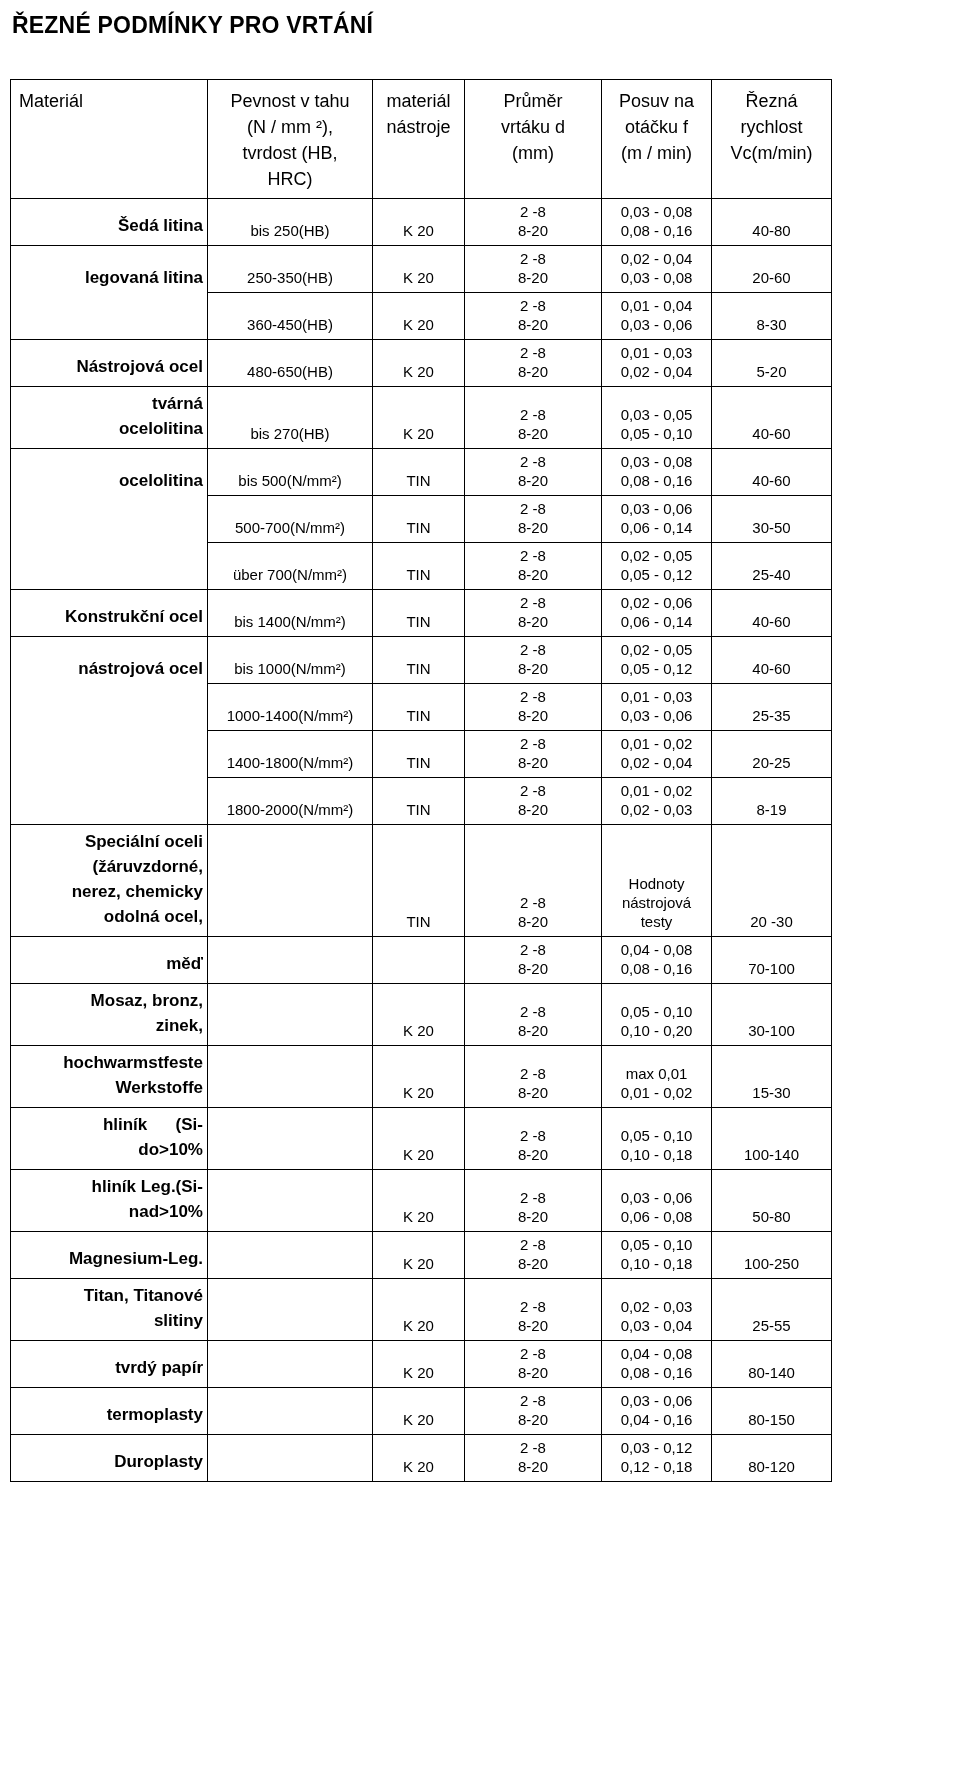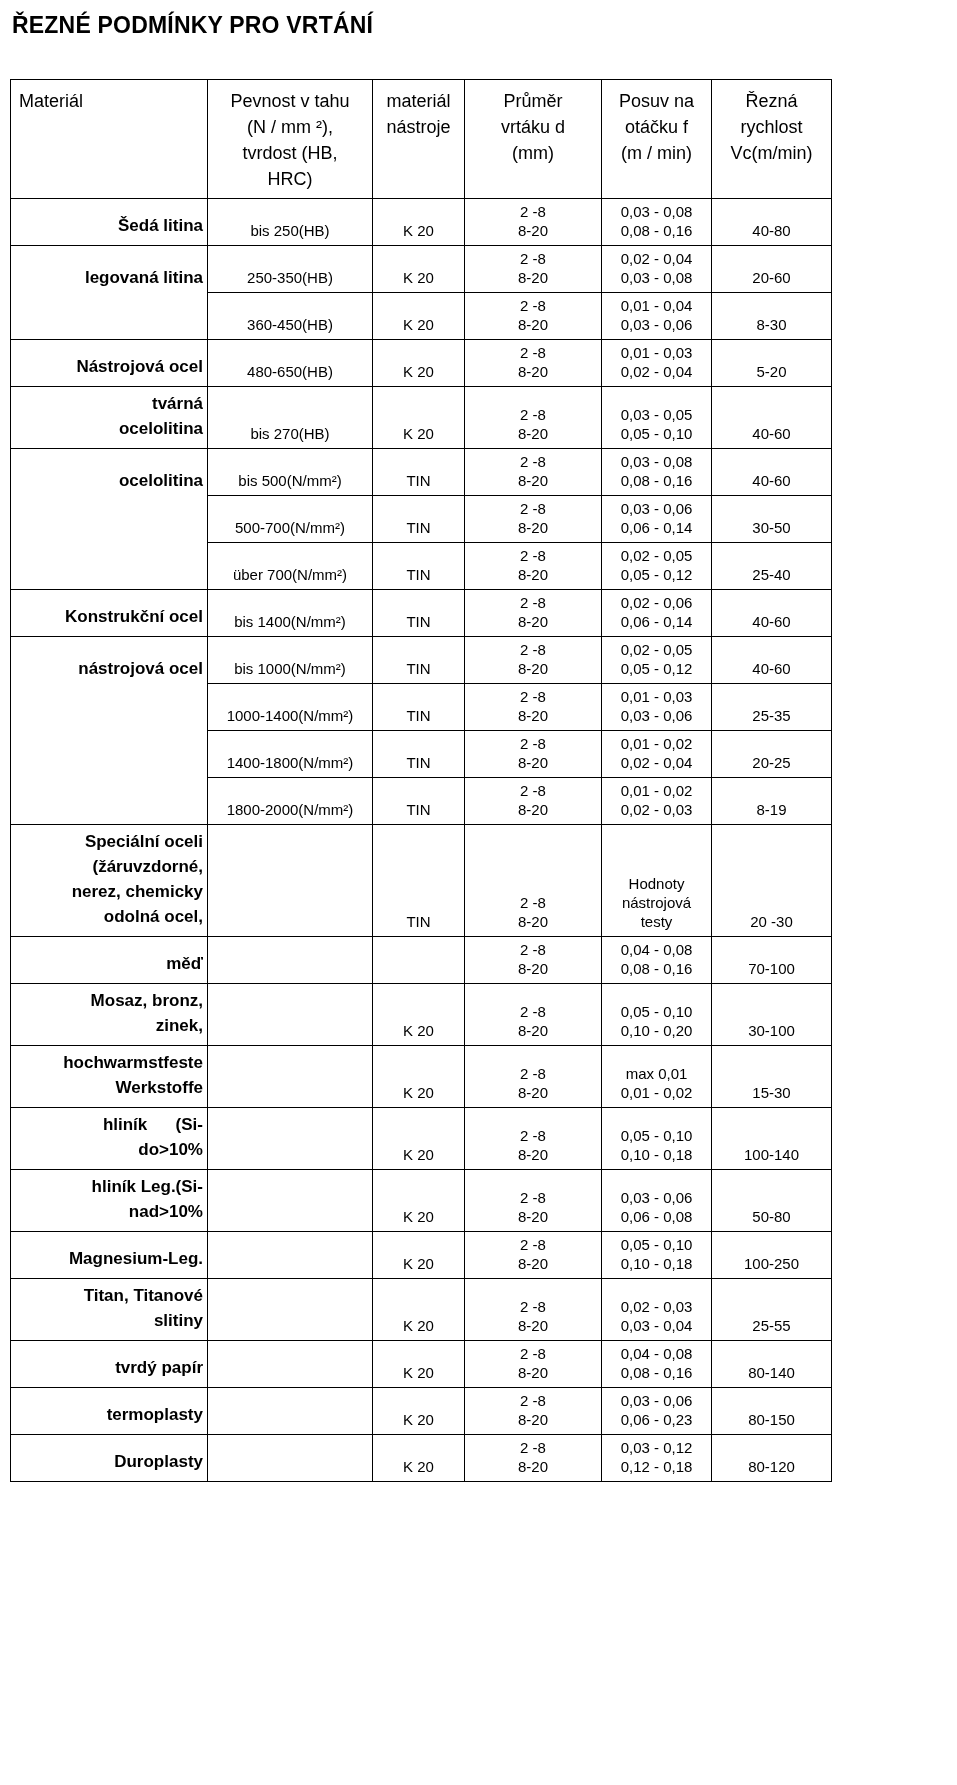--- a/index.html
+++ b/index.html
@@ -433,21 +433,21 @@
         <tr>
           <td class="material" rowspan="1">termoplasty</td>
           <td></td>
           <td>K 20</td>
           <td>
             <div class="ln">2 -8</div>
             <div class="ln">8-20</div>
           </td>
           <td>
             <div class="ln">0,03 - 0,06</div>
-            <div class="ln">0,06 - 0,23</div>
+            <div class="ln">0,04 - 0,16</div>
           </td>
           <td>80-150</td>
         </tr>
         <tr>
           <td class="material" rowspan="1">Duroplasty</td>
           <td></td>
           <td>K 20</td>
           <td>
             <div class="ln">2 -8</div>
             <div class="ln">8-20</div>

